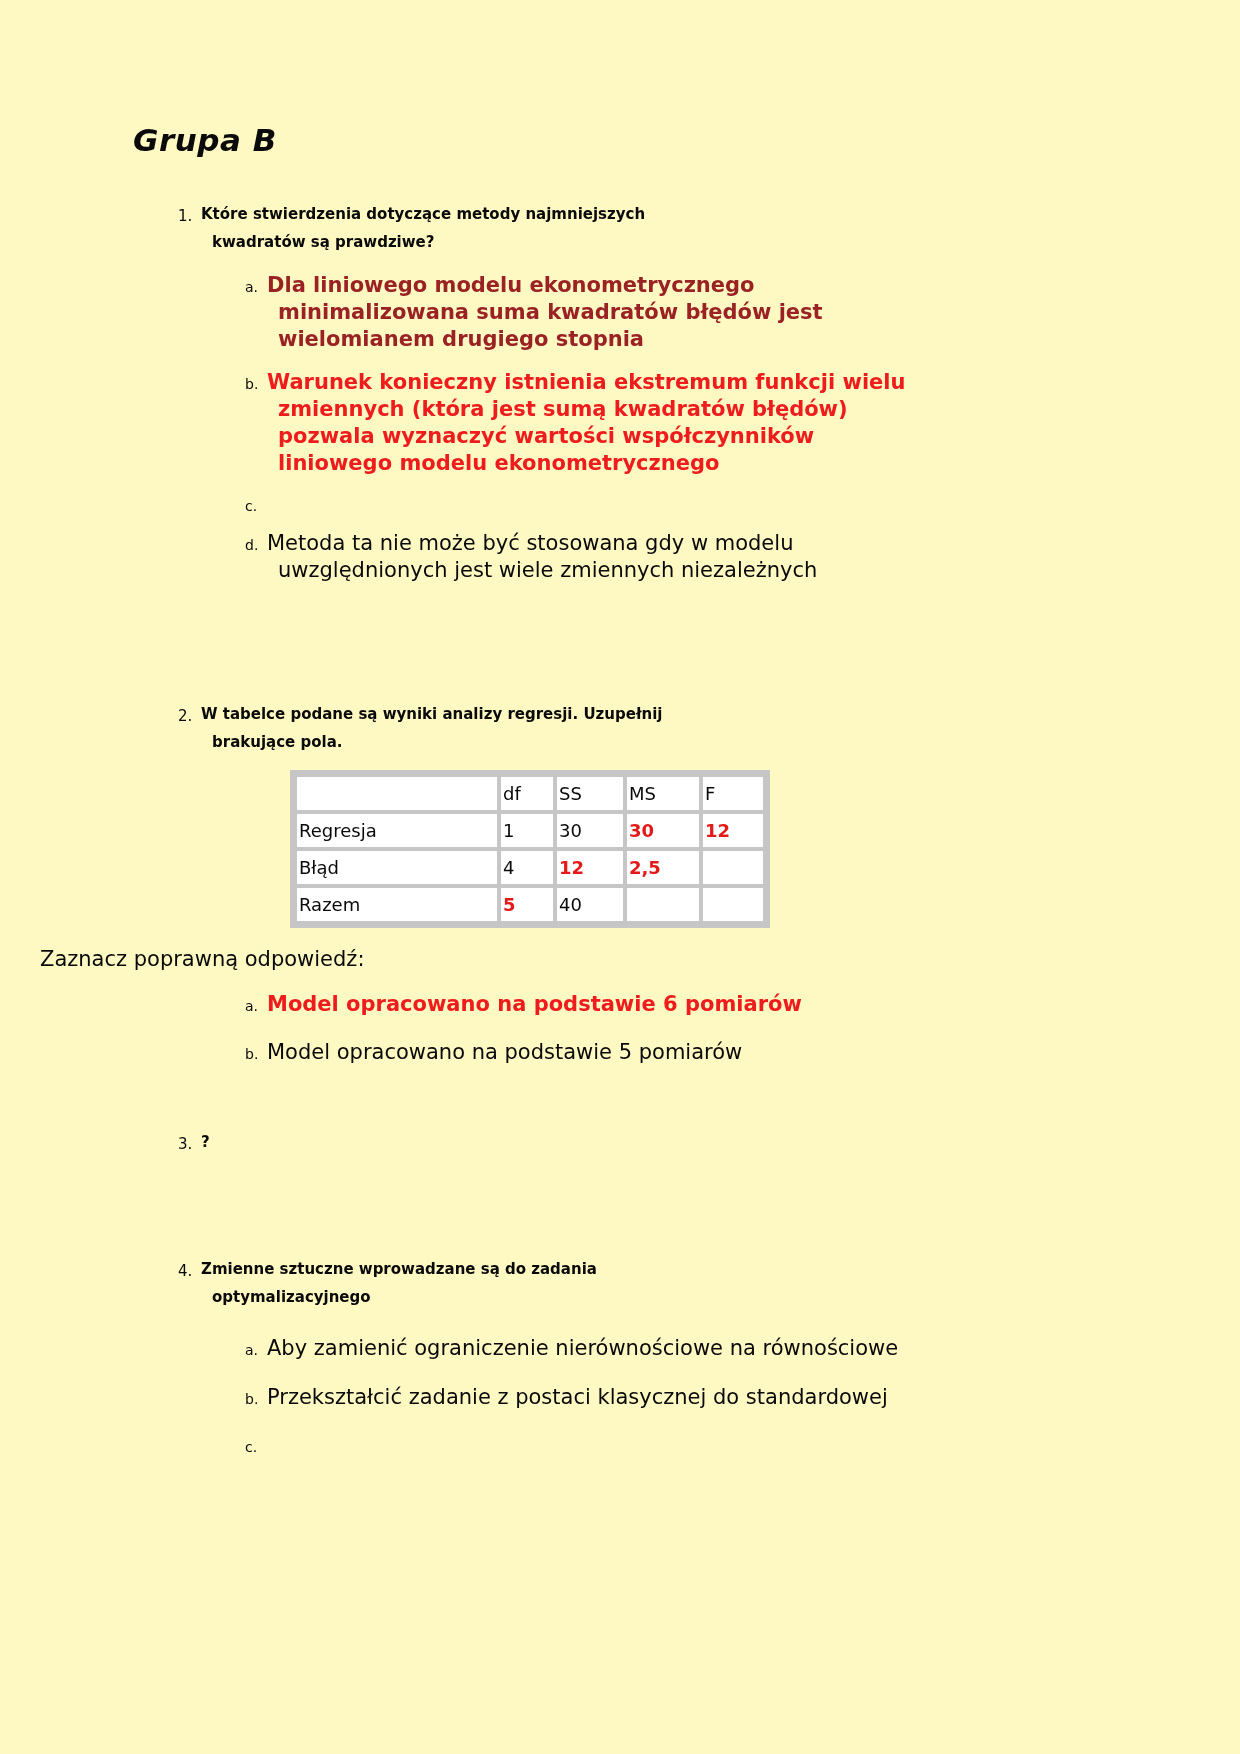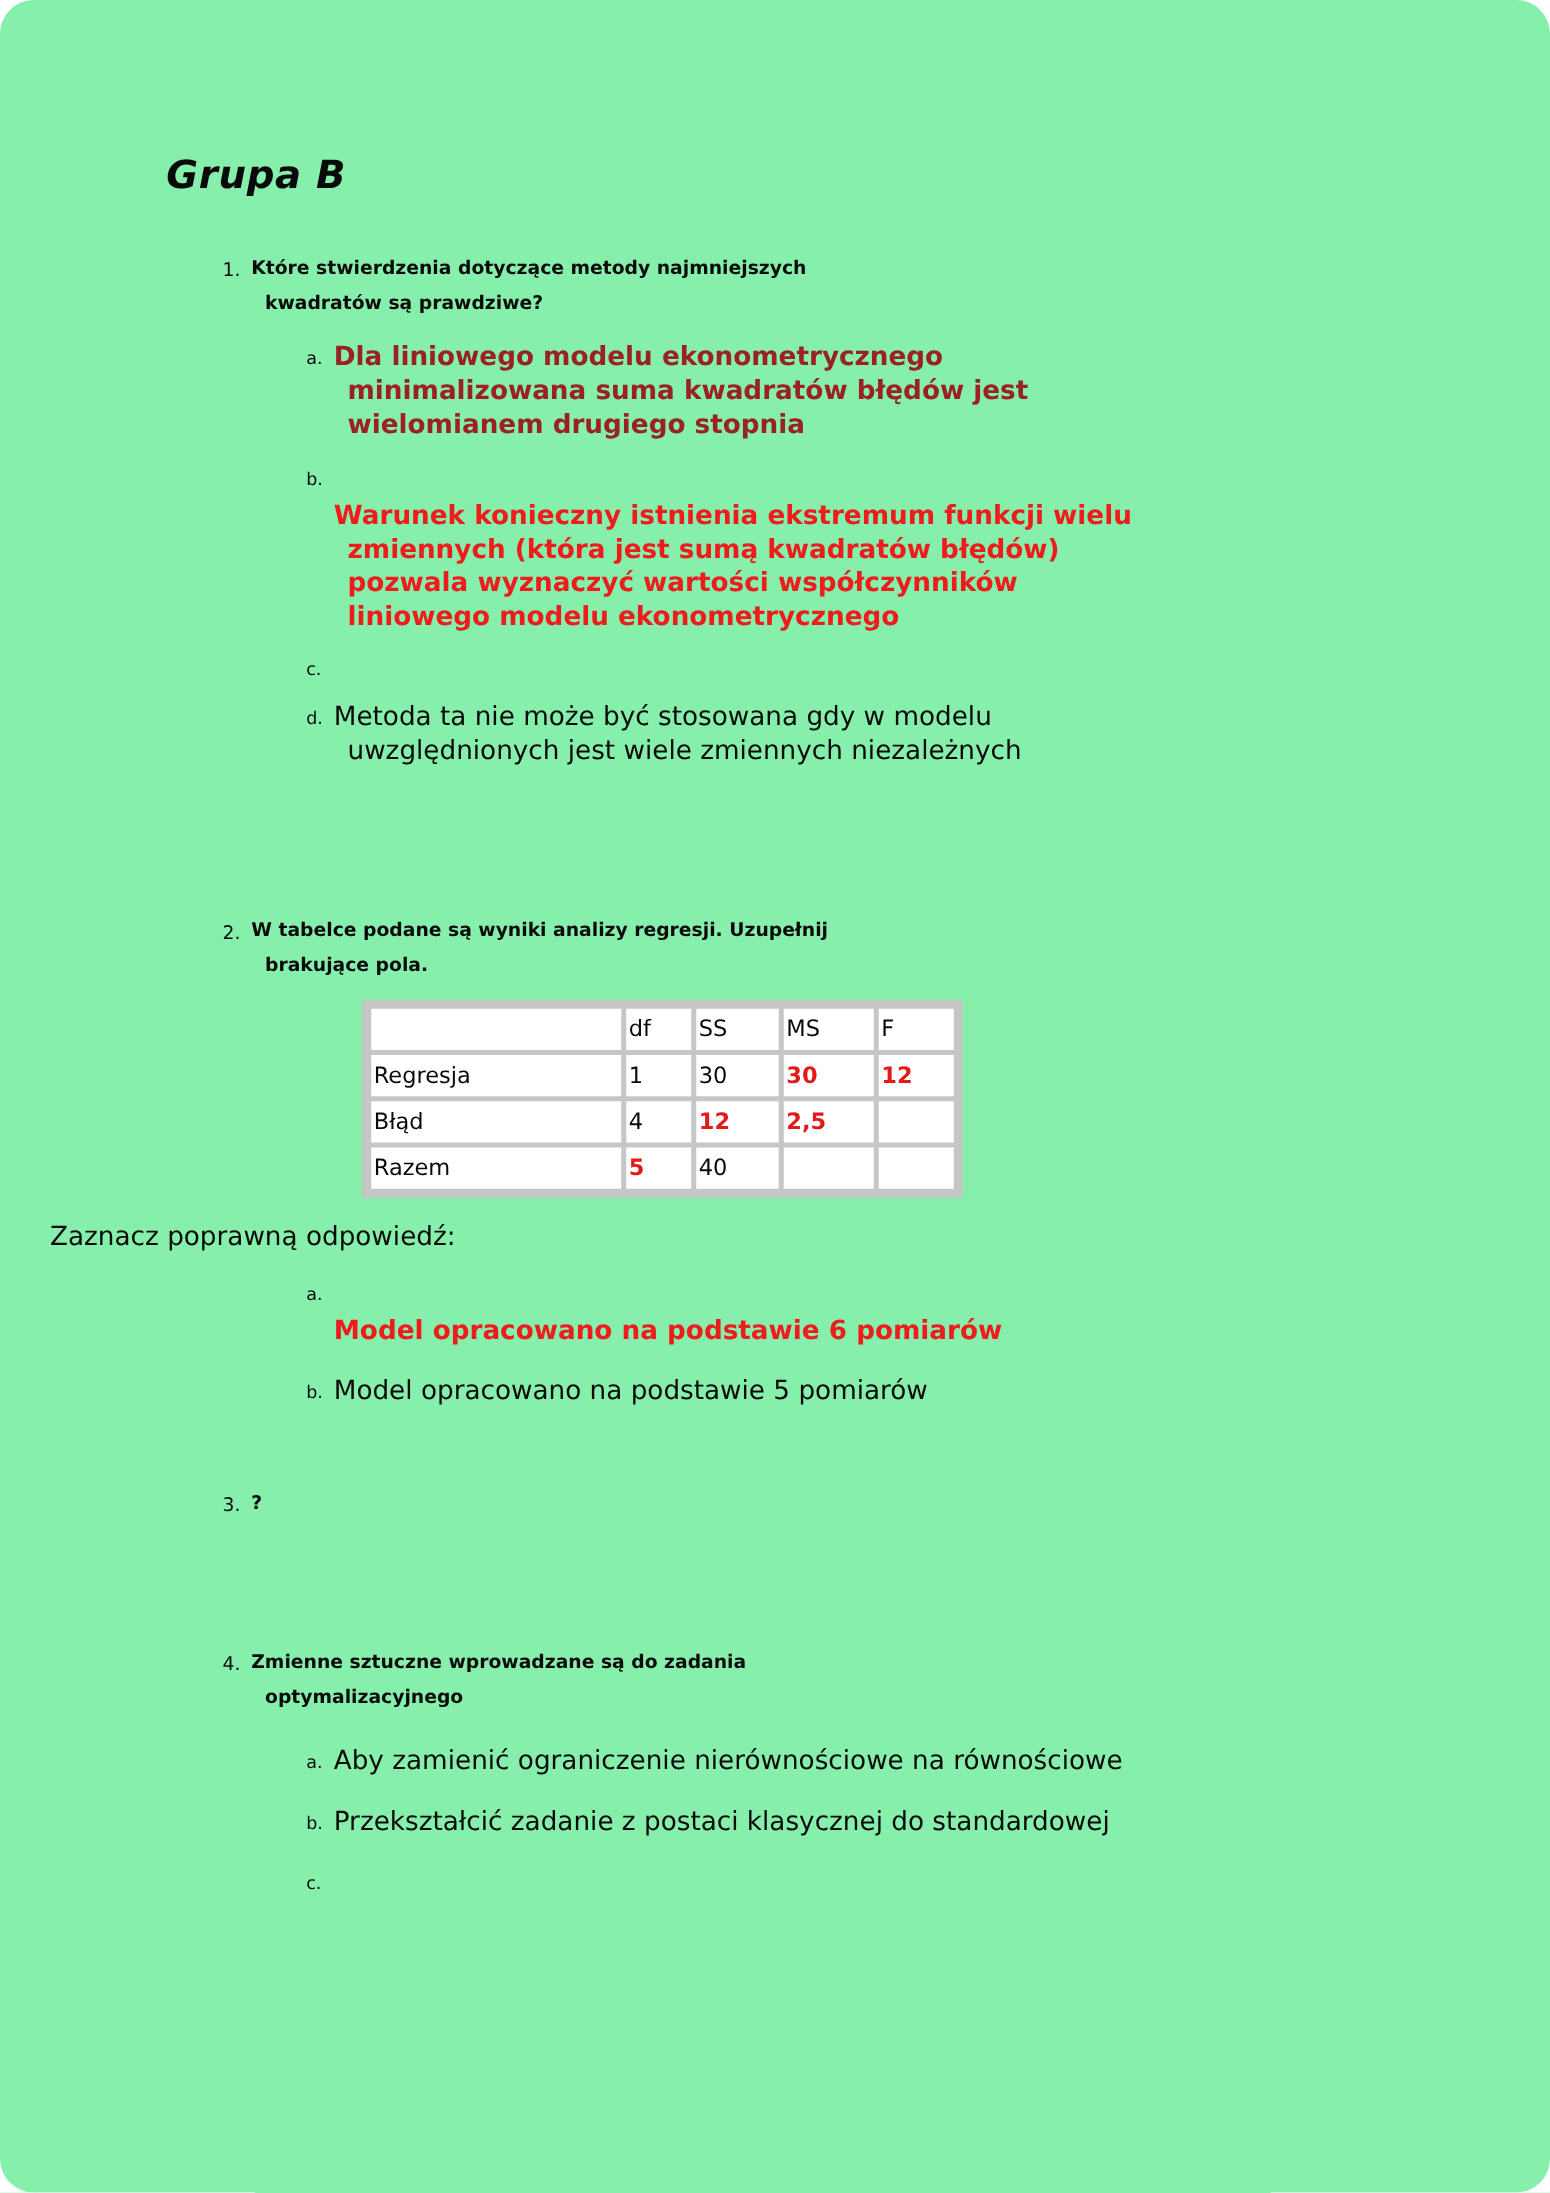--- a/index.html
+++ b/index.html
@@ -1,23 +1,22 @@
 <!DOCTYPE html>
 <html><head>
 <meta charset="utf-8">
 <style>
   html,body{margin:0;padding:0;background:#ffffff;}
   .page{
     position:relative;
     width:1240px;height:1754px;
-    background:#86efac;
+    background:#fef9c3;
     overflow:hidden;
     font-family:"DejaVu Sans",sans-serif;
     color:#0a0a0a;
-    border-radius:27px;
   }
   .title{
     margin:122px 0 0 133px;
     font-size:31px;
     font-weight:bold;
     font-style:italic;
     letter-spacing:0.5px;
   }
   .q-item{display:flex;margin-left:178px;}
   .q-num{
@@ -45,21 +44,21 @@
   .ans-text{
     margin-left:6px;
     font-size:21px;
     line-height:27px;
     white-space:pre-line;
     padding-left:11px;
     text-indent:-11px;
     max-width:780px;
   }
   .bold{font-weight:bold;}
-  .red{color:#ee1c1c;margin-top:30px;}
+  .red{color:#ee1c1c;}
   .darkred{color:#9a2224;}
   .prompt{
     margin-left:210px;
     font-size:21px;
     line-height:27px;
   }
   
   .mt-q1{margin-top:42px;}
   .mt-a{margin-top:16px;}
   .mt-a2{margin-top:14px;}

